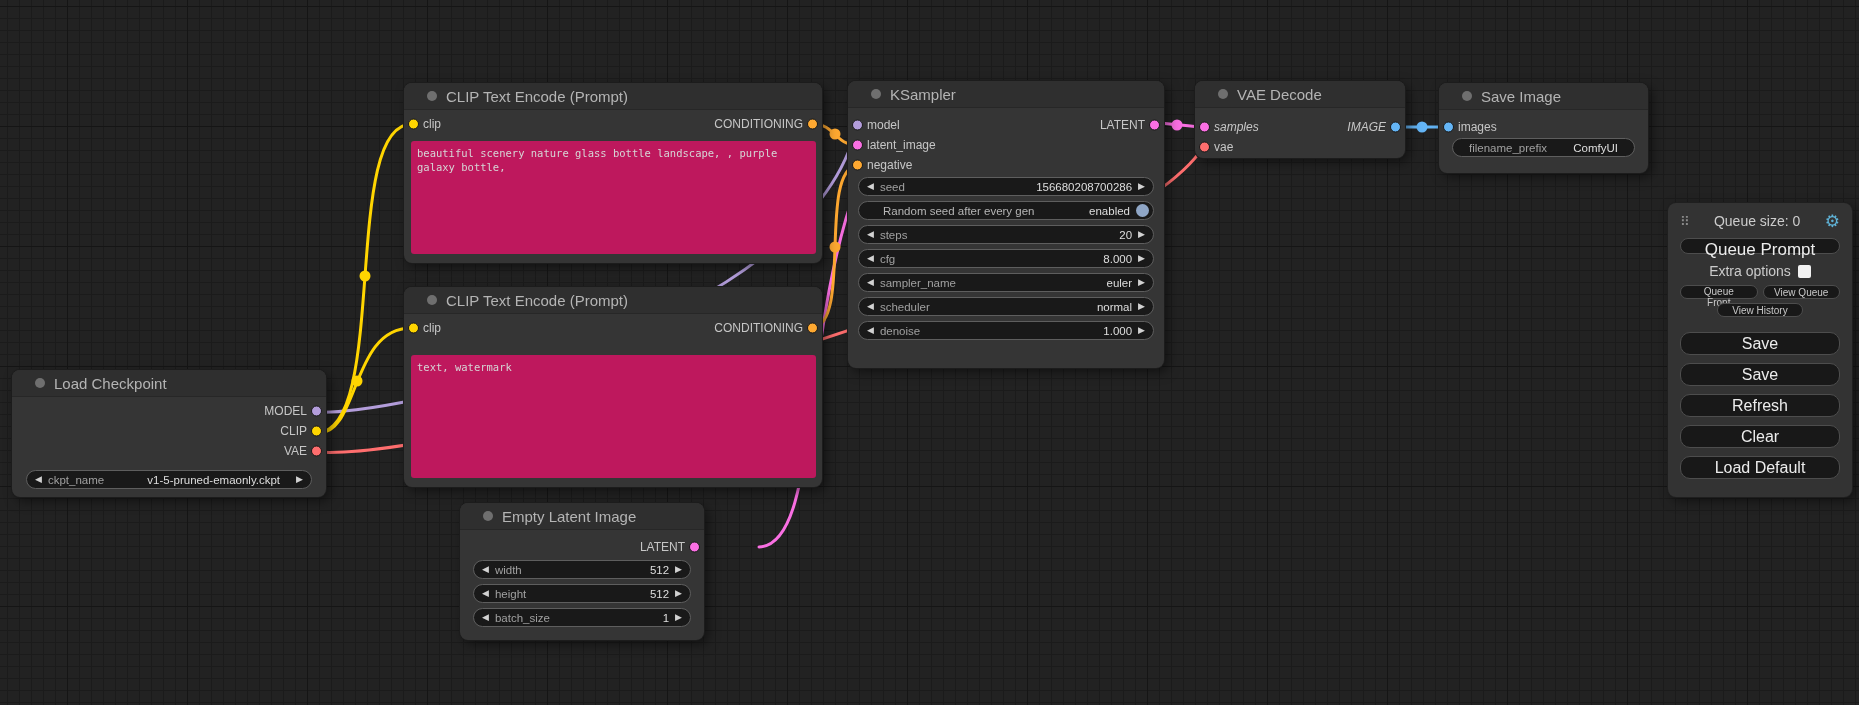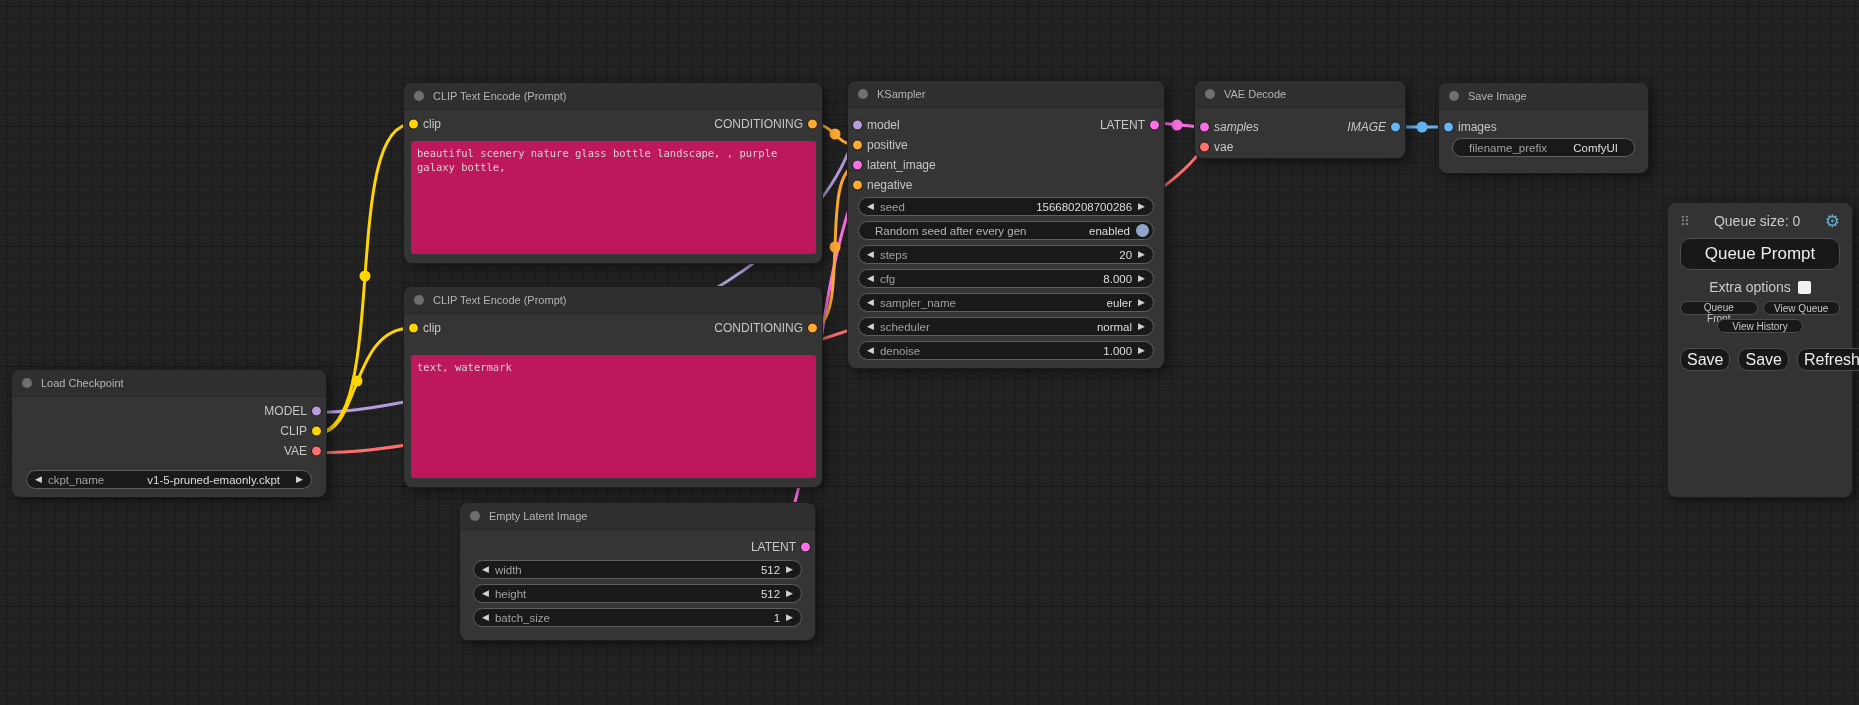--- a/index.html
+++ b/index.html
@@ -16,21 +16,21 @@
     background-position:67px 6px,67px 6px,7px 6px,7px 6px;
   }
   #wires{position:absolute;left:0;top:0;z-index:1;}
   .node{
     position:absolute;z-index:2;background:#353535;border-radius:8px;
     box-shadow:0 0 0 1px #1c1c1c, 4px 4px 12px rgba(0,0,0,.5);
     color:#c8c8c8;font-size:12px;
   }
   .ntitle{
     height:27px;display:flex;align-items:center;background:#2f2f2f;
-    border-radius:8px 8px 0 0;padding:0 10px;color:#b4b4b4;font-size:11px;
+    border-radius:8px 8px 0 0;padding:0 23px;color:#b4b4b4;font-size:15px;
     border-bottom:1px solid #272727;box-sizing:border-box;
   }
   .tdot{width:10px;height:10px;border-radius:50%;background:#6f6f6f;margin-right:9px;flex:0 0 auto;}
   .prow{position:relative;height:20px;display:flex;align-items:center;box-sizing:border-box;}
   .plabel-in{padding-left:19px;color:#c6c6c6;}
   .plabel-out{margin-left:auto;padding-right:19px;color:#c6c6c6;}
   .pdot{
     position:absolute;top:50%;transform:translateY(-50%);
     width:9px;height:9px;border-radius:50%;border:1px solid #191919;box-sizing:content-box;
   }
@@ -65,28 +65,28 @@
   .qtop{display:flex;align-items:center;height:20px;}
   .qdrag{font-family:"DejaVu Sans",sans-serif;color:#8a8a8a;font-size:13px;cursor:grab;}
   .qsize{flex:1;text-align:center;font-size:14px;color:#cccccc;}
   .qgear{font-family:"DejaVu Sans",sans-serif;color:#5fb2d6;font-size:17px;line-height:1;cursor:pointer;}
   .qbtn{
     display:block;background:#181818;border:1px solid #4d4d4d;color:#ececec;
     border-radius:10px;font-family:"Liberation Sans",sans-serif;cursor:pointer;
     box-sizing:border-box;
   }
   .qbig{width:100%;height:23px;font-size:16px;line-height:20px;}
-  .qprompt{margin-top:7px;height:32px;font-size:17px;}
+  .qprompt{margin-top:7px;height:16px;font-size:17px;}
   .qextra{display:flex;align-items:center;justify-content:center;gap:7px;margin-top:9px;font-size:14px;color:#cbcbcb;}
   .qcheck{width:13px;height:13px;background:#f2f2f2;border-radius:2px;display:inline-block;cursor:pointer;}
   .qsmallrow{display:flex;gap:5px;margin-top:6px;}
   .qsmallrow.center{justify-content:center;margin-top:4px;}
   .qsmall{height:14px;font-size:10px;line-height:11px;color:#c8c8c8;border-radius:8px;padding:0 10px;flex:1;}
   .qsmall.fixed{flex:0 0 auto;width:86px;}
-  .qgroup{margin-top:15px;display:flex;gap:8px;}
+  .qgroup{margin-top:15px;display:flex;flex-direction:column;gap:8px;}
 </style>
 </head>
 <body>
 
 <svg id="wires" width="1859" height="705" viewBox="0 0 1859 705">
   <g fill="none" stroke-width="3" stroke-linecap="round">
     <path d="M317,452 C450,462 1120,280 1204,146" stroke="#ff6e6e"></path>
     <path d="M317,412 C380,418 810,330 857,125" stroke="#b39ddb"></path>
     <path d="M759,547 C820,545 800,340 857,185" stroke="#fa6fe3"></path>
     <path d="M317,433 C390,430 340,120 413,124" stroke="#ffd500"></path>
@@ -157,21 +157,21 @@
   </div>
   <div class="prow" style="margin-top:4px;">
     <span class="pdot in c-clip"></span>
     <span class="plabel-in">clip</span>
     <span class="plabel-out">CONDITIONING</span>
     <span class="pdot out c-cond"></span>
   </div>
   <div class="ta" style="top:68px;">text, watermark</div>
 </div>
 
-<div class="node" style="left:460px;top:503px;width:355px;height:137px;">
+<div class="node" style="left:460px;top:503px;width:244px;height:137px;">
   <div class="ntitle">
     <span class="tdot"></span>
     <span>Empty Latent Image</span>
   </div>
   <div class="prow" style="margin-top:7px;">
     <span class="plabel-out">LATENT</span>
     <span class="pdot out c-latent"></span>
   </div>
   <div class="win" style="margin-top:3px;margin-left:13px;margin-right:13px;">
     <span class="warr">◀</span>
@@ -199,39 +199,35 @@
     <span>KSampler</span>
   </div>
   <div style="padding-top:7px;">
     <div class="prow">
       <span class="pdot in c-model"></span>
       <span class="plabel-in">model</span>
       <span class="plabel-out">LATENT</span>
       <span class="pdot out c-latent"></span>
     </div>
     <div class="prow">
-      <span class="pdot in c-cond"></span>
-      <span class="plabel-in">positive</span>
-    </div>
-    <div class="prow">
       <span class="pdot in c-latent"></span>
       <span class="plabel-in">latent_image</span>
     </div>
     <div class="prow">
       <span class="pdot in c-cond"></span>
       <span class="plabel-in">negative</span>
     </div>
     <div class="win" style="margin-top:2px;">
       <span class="warr">◀</span>
       <span class="wlabel">seed</span>
       <span class="wvalue">156680208700286</span>
       <span class="warr">▶</span>
     </div>
     <div class="win">
-      <span class="wlabel" style="margin-left:8px;color:#b5b5b5;text-align:center;">Random seed after every gen</span>
+      <span class="wlabel" style="margin-left:16px;color:#b5b5b5;text-align:center;">Random seed after every gen</span>
       <span class="wvalue">enabled</span>
       <span class="wtoggle"></span>
     </div>
     <div class="win">
       <span class="warr">◀</span>
       <span class="wlabel">steps</span>
       <span class="wvalue">20</span>
       <span class="warr">▶</span>
     </div>
     <div class="win">

